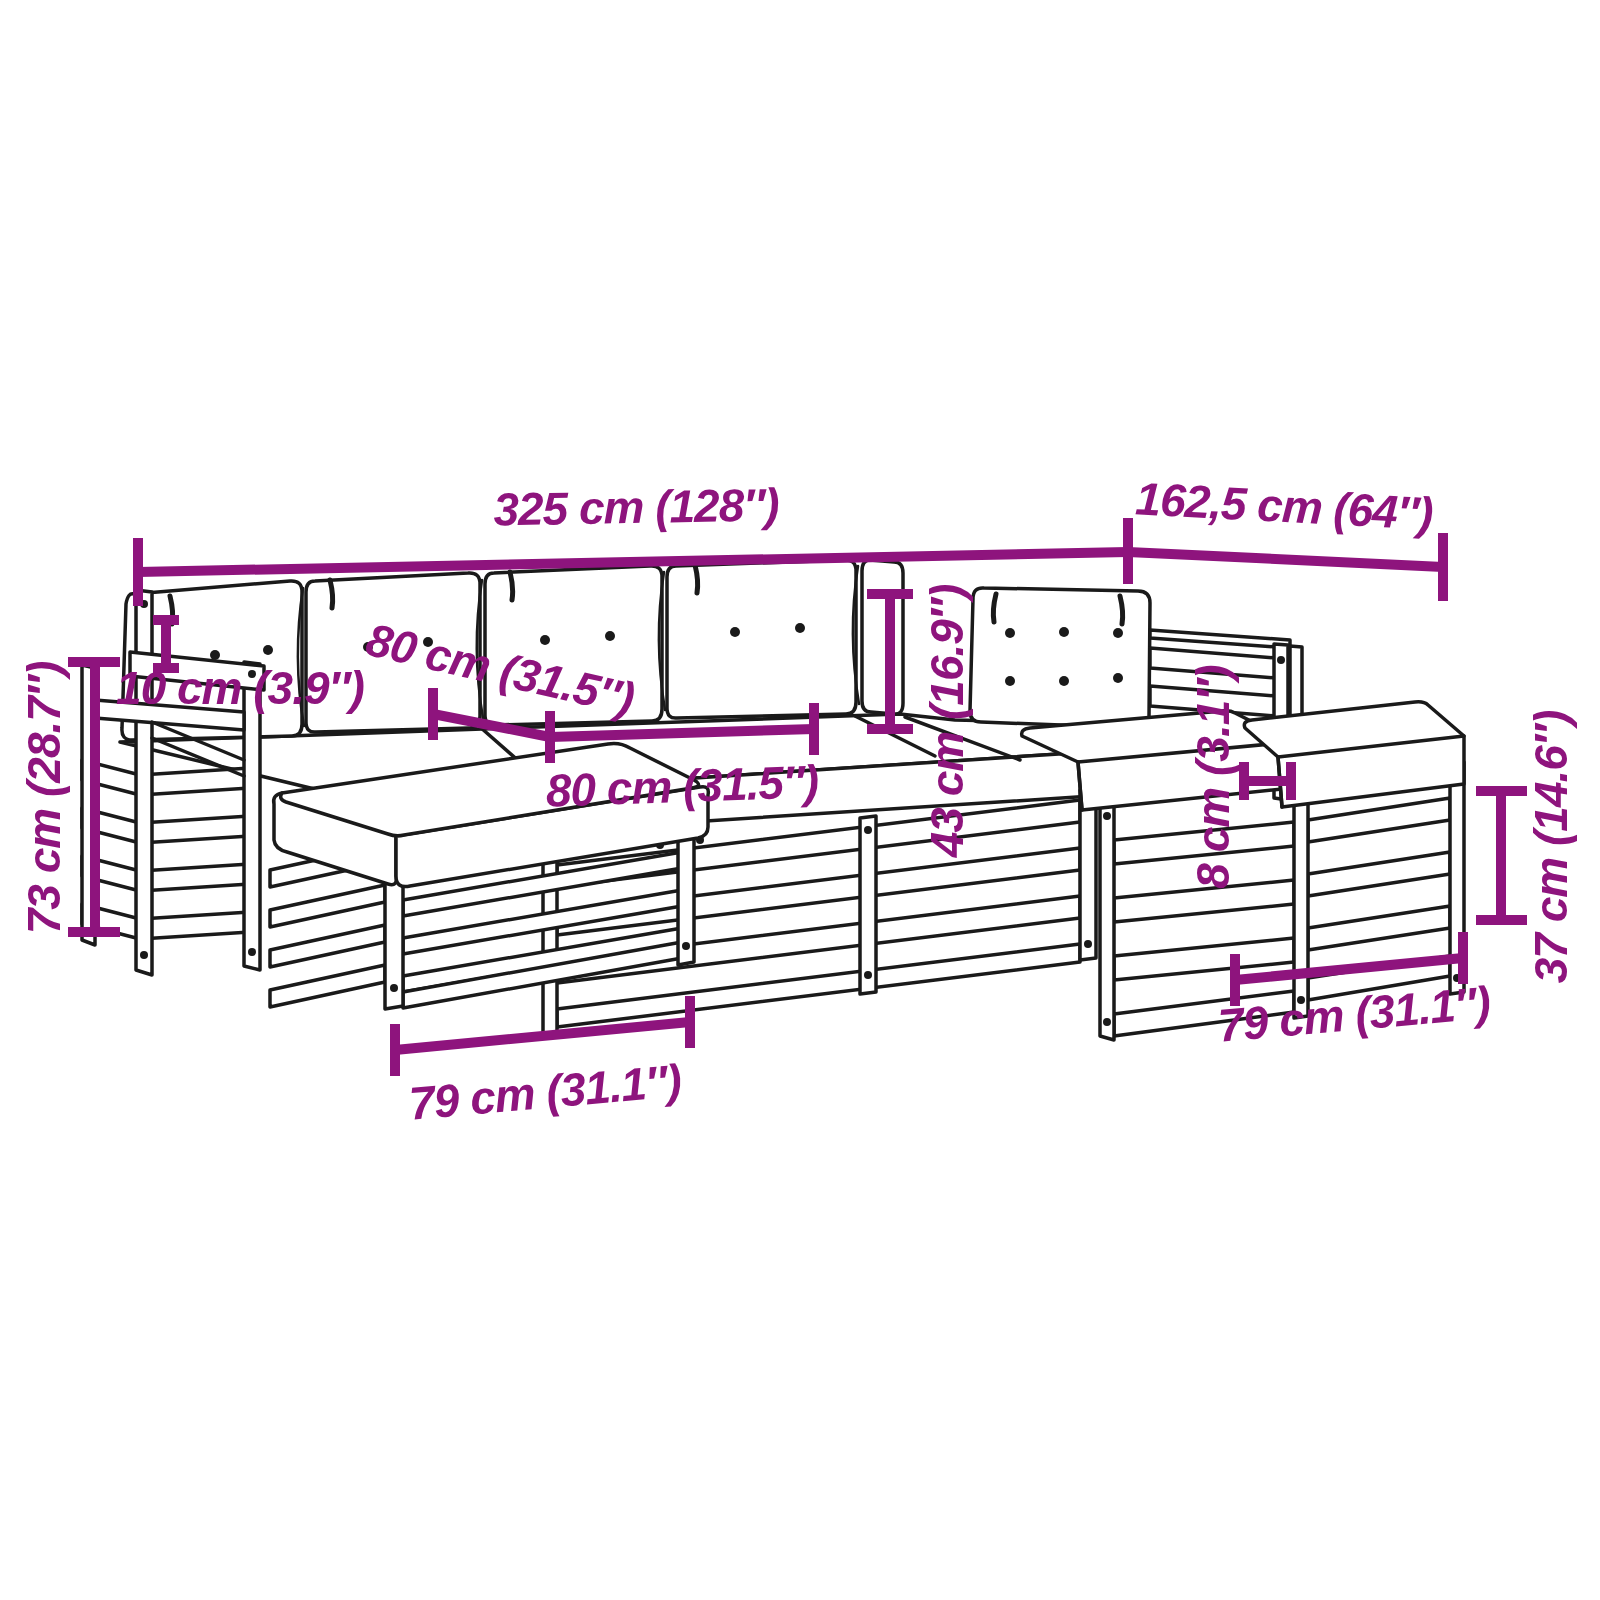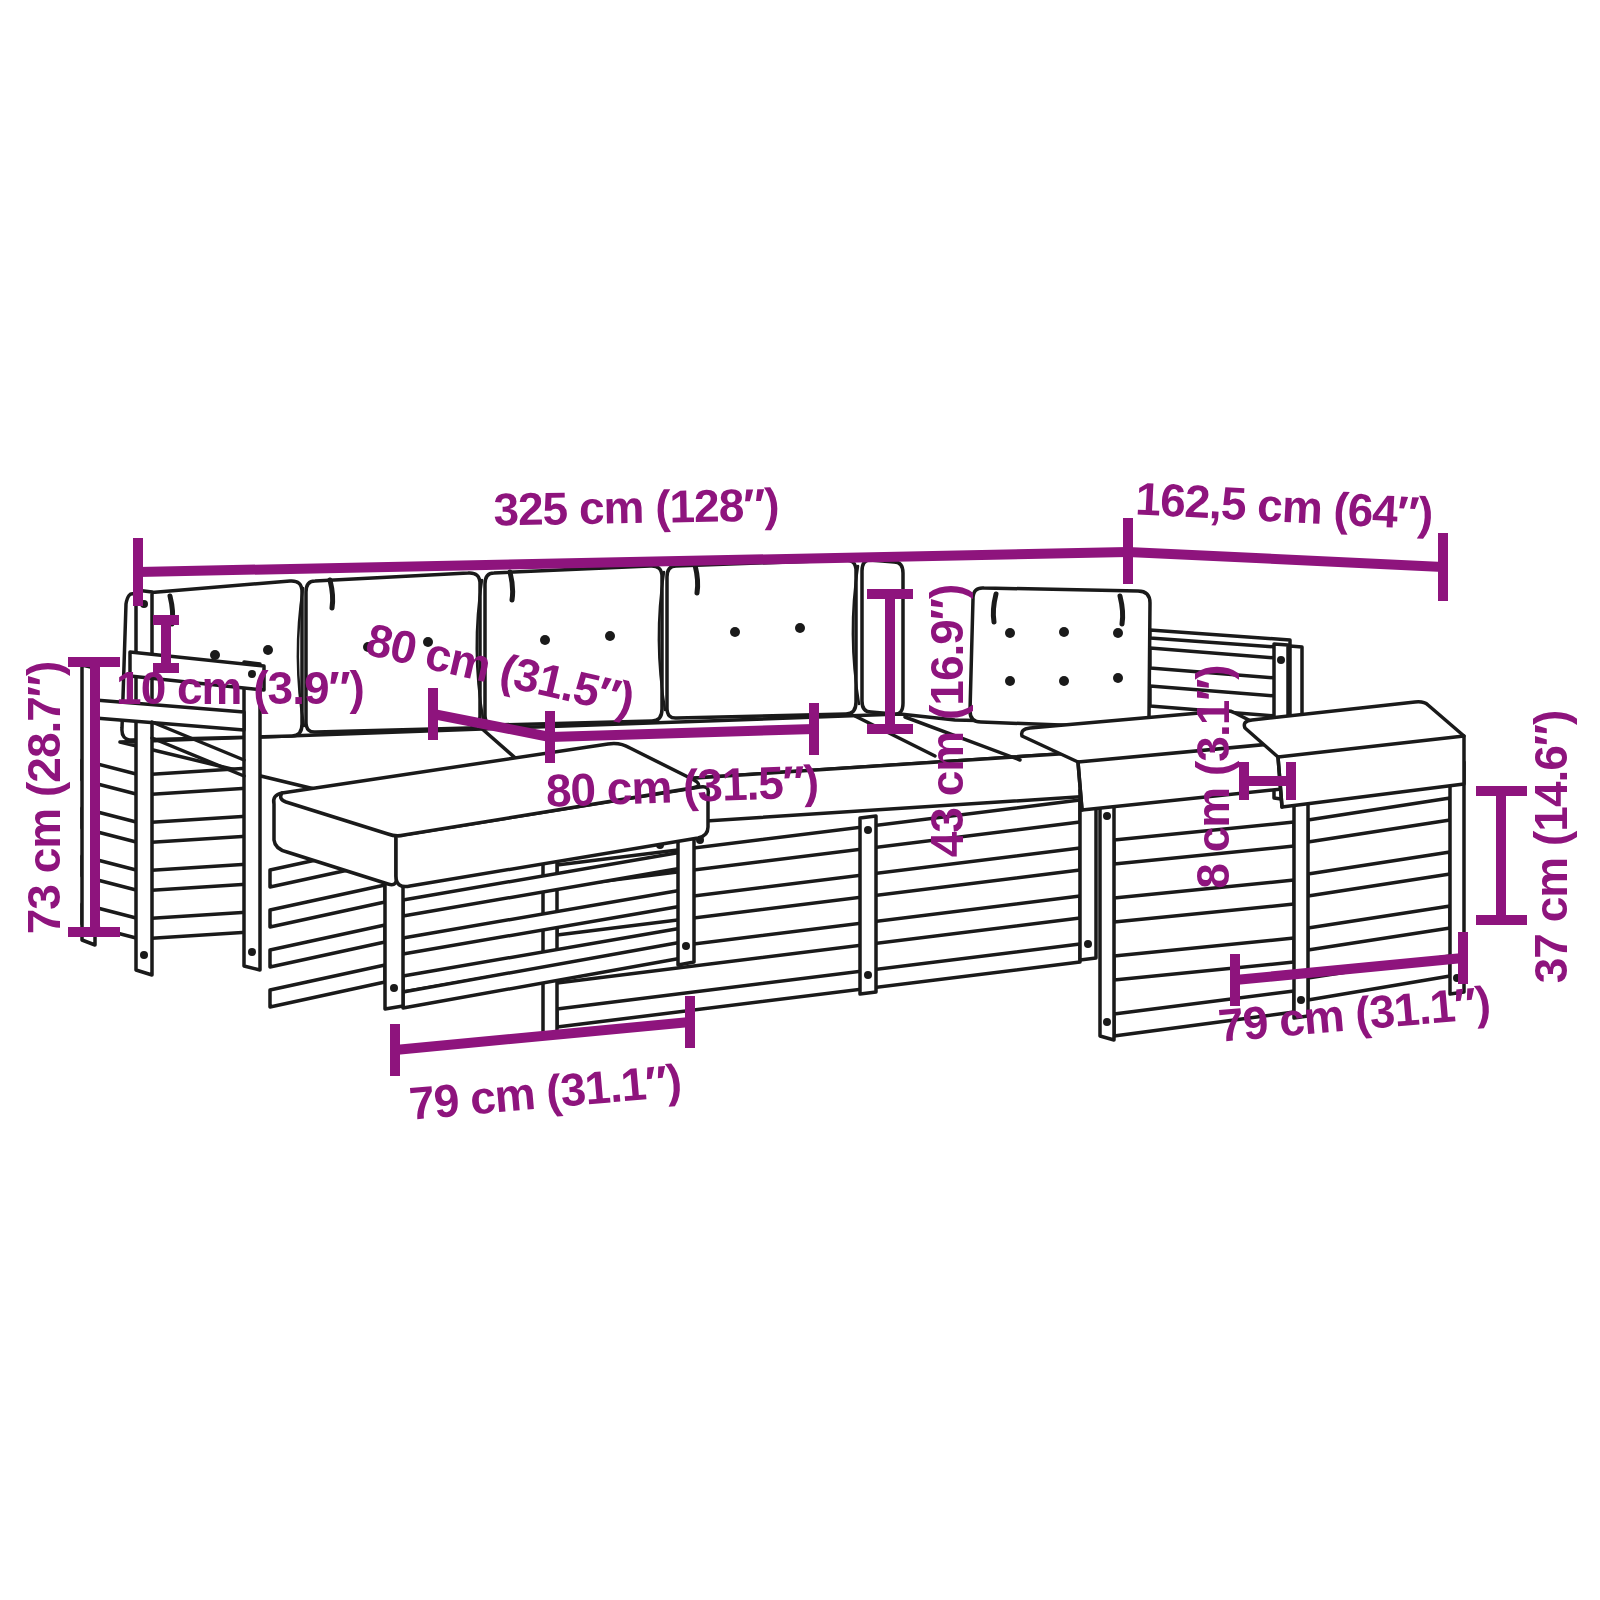--- a/index.html
+++ b/index.html
@@ -2,20 +2,21 @@
 <html style="--accent: #8E147D; --ink: #1a1a1a;"><head>
 <meta charset="utf-8">
 <style>
   html,body{margin:0;padding:0;background:#ffffff;}
   .stage{
     position:relative;
     width:1600px;height:1600px;
     background:#ffffff;
     overflow:hidden;
     font-family:"Liberation Sans", sans-serif;
+    font-style:italic;
   }
   .art{position:absolute;left:0;top:0;width:1600px;height:1600px;}
   
   .ink{stroke:var(--ink,#1a1a1a);stroke-width:3.5;fill:#ffffff;stroke-linejoin:round;stroke-linecap:round;}
   .ink-line{stroke:var(--ink,#1a1a1a);stroke-width:3.5;fill:none;stroke-linejoin:round;stroke-linecap:round;}
   .ink-thin{stroke:var(--ink,#1a1a1a);stroke-width:2.5;fill:none;stroke-linecap:round;}
   .dot{fill:var(--ink,#1a1a1a);stroke:none;}
   
   .dim-stroke{stroke:var(--accent,#8E147D);stroke-width:10;fill:none;stroke-linecap:butt;}
   .dim-label{

